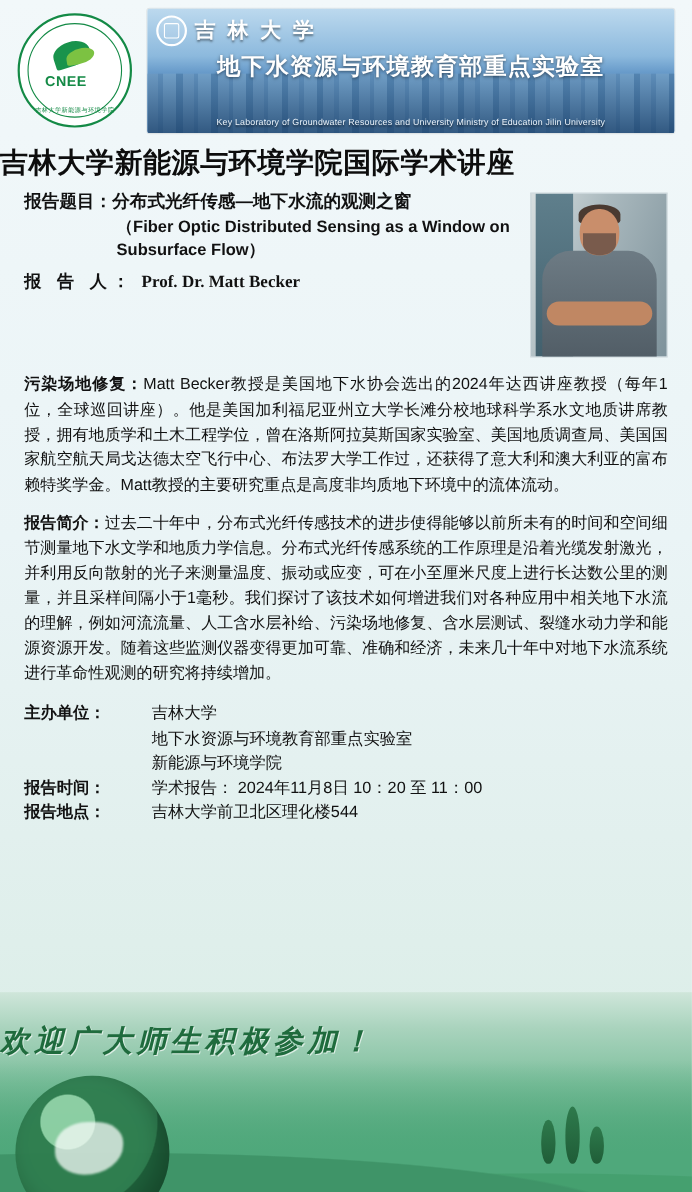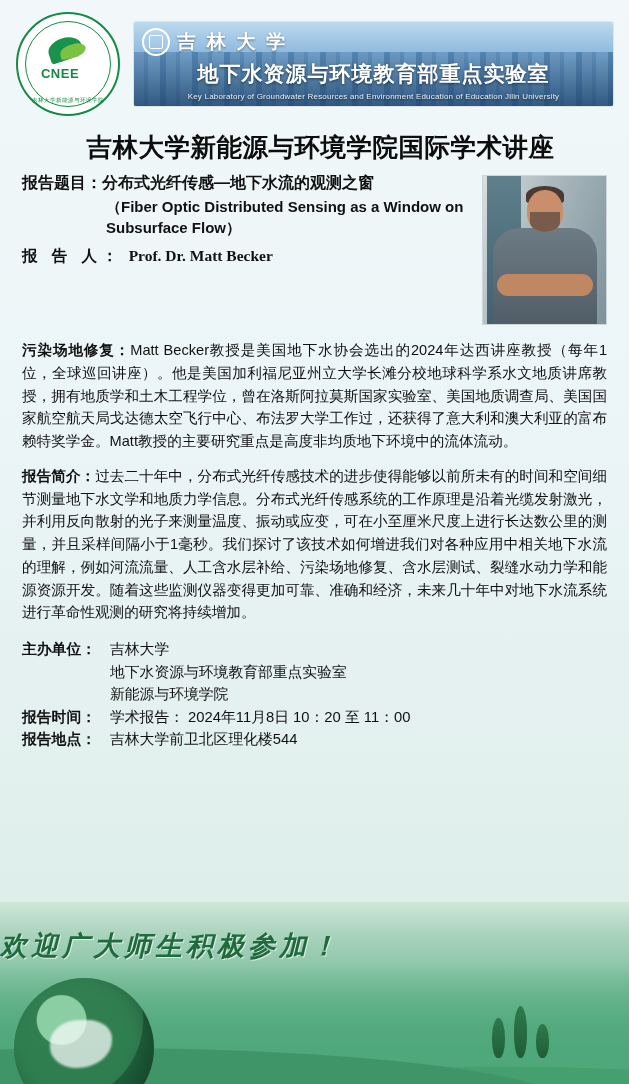--- a/index.html
+++ b/index.html
@@ -31,21 +31,21 @@
 
   .cnee-logo {
     width: 104px;
     height: 104px;
     flex: 0 0 104px;
     position: relative;
   }
 
   .banner {
     flex: 1 1 auto;
-    height: 84px;
+    height: 113px;
     position: relative;
     border-radius: 2px;
     overflow: hidden;
     background: linear-gradient(180deg, #bcd9ee 0%, #8cb9dd 38%, #4f86bd 60%, #2f6aa6 100%);
     box-shadow: 0 0 0 1px rgba(0,0,0,.08);
   }
   .banner .skyline {
     position: absolute;
     left: 0; right: 0; bottom: 0;
     height: 54px;
@@ -164,28 +164,26 @@
     left: 0; right: 0;
     bottom: 11px;
     text-align: center;
     color: #148a46;
     font-size: 5.6px;
     letter-spacing: .4px;
   }
 
   
   .main-title {
-    text-align: center;
     font-family: "Liberation Serif", serif;
     font-weight: bold;
     font-size: 25.5px;
     color: #0d0d0d;
     letter-spacing: .5px;
     margin: 10px 0 8px 0;
-    padding-left: 12px;
   }
 
   .content { padding: 0 22px; }
 
   .talk-block {
     position: relative;
     min-height: 150px;
   }
   .portrait {
     position: absolute;
@@ -285,21 +283,21 @@
     font-weight: bold;
   }
   .para.bio { margin-top: 16px; }
 
   .info {
     margin-top: 14px;
     font-size: 14.8px;
     color: #111;
     line-height: 1.5;
   }
-  .info-row { display: flex; align-items: flex-start; }
+  .info-row { display: flex; align-items: flex-start; gap: 28px; }
   .info-row .lbl {
     font-weight: bold;
     flex: 0 0 88px;
     white-space: nowrap;
   }
   .info-row .val { flex: 1 1 auto; }
   .host-lines div { line-height: 1.52; }
 
   
   .footer {
@@ -376,21 +374,21 @@
       <div class="cnee-cn">吉林大学新能源与环境学院</div>
     </div>
 
     <div class="banner">
       <div class="skyline"></div>
       <div class="jlu-row">
         <div class="jlu-seal"></div>
         <div class="jlu-name">吉 林 大 学</div>
       </div>
       <div class="lab-cn">地下水资源与环境教育部重点实验室</div>
-      <div class="lab-en">Key Laboratory of Groundwater Resources and Environment  Education of Education  Jilin University</div>
+      <div class="lab-en">Key Laboratory of Groundwater Resources and University  Ministry of Education  Jilin University</div>
     </div>
   </div>
 
   <div class="main-title">吉林大学新能源与环境学院国际学术讲座</div>
 
   <div class="content">
 
     <div class="talk-block">
       <div class="portrait">
         <div class="wall"></div>

